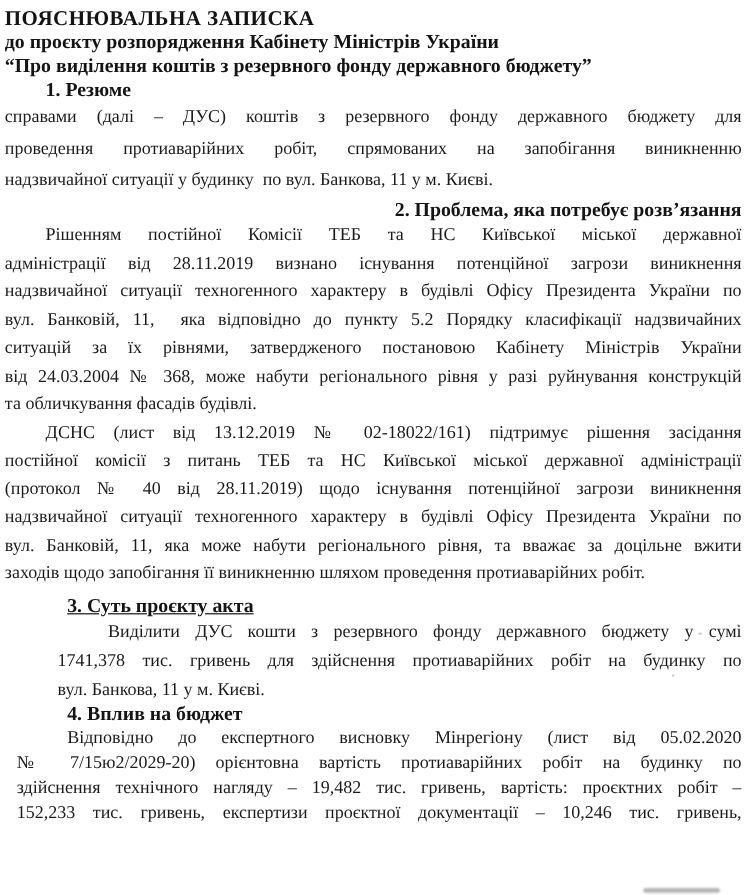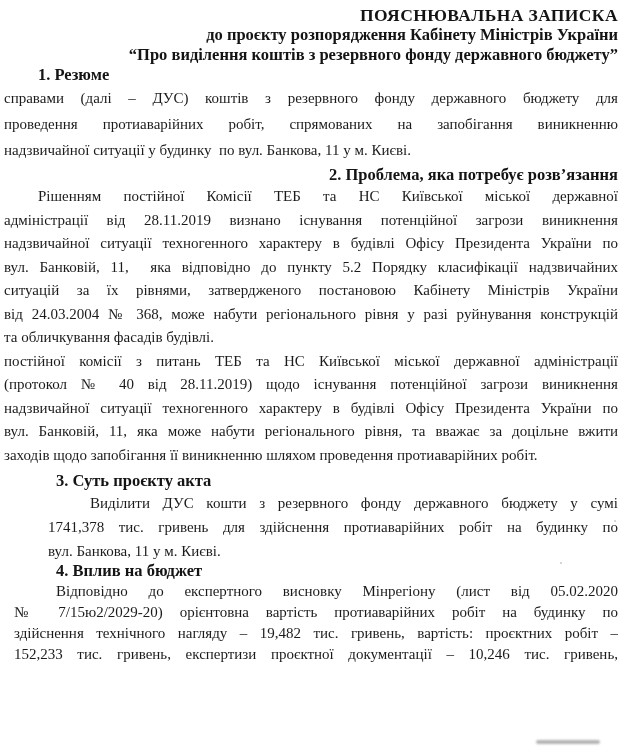--- a/index.html
+++ b/index.html
@@ -12,21 +12,21 @@
     height: 746px;
     overflow: hidden;
     position: relative;
     font-family: "Liberation Serif", "DejaVu Serif", serif;
     color: #1b1b1b;
   }
   .page {
     padding: 5px 10px 0 4px;
   }
   .title {
-    text-align: right;
+    text-align: left;
     font-weight: bold;
     font-size: 16.5px;
     line-height: 20px;
     color: #141414;
   }
   .title .t1 {
     font-size: 17.5px;
     letter-spacing: 0.4px;
   }
   .heading {
@@ -46,21 +46,21 @@
   .ln.first { text-indent: 34px; }
   .ln.last  { text-align-last: left; }
 
   .s1 .ln { line-height: 26px; }
   .s2 .ln { line-height: 23.5px; }
   .s3 .ln { line-height: 24px; margin-left: 34px; }
   .s4 .ln { line-height: 21px; }
 
   .h1m { margin-top: 0; }
   .h2m { margin-top: 2px; text-align: right; }
-  .h3m { margin-top: 4px; }
+  .h3m { margin-top: 4px; text-decoration: underline; }
   .h4m { margin-top: -2px; }
 
   
   .shift { margin-left: 10px; }
   .shift .heading { padding-left: 42px; }
   .shift .ln.first { text-indent: 42px; }
 
   
   .speck {
     position: absolute;
@@ -101,20 +101,21 @@
     <div class="para">
       <div class="ln first">Рішенням постійної Комісії ТЕБ та НС Київської міської державної</div>
       <div class="ln">адміністрації від 28.11.2019 визнано існування потенційної загрози виникнення</div>
       <div class="ln">надзвичайної ситуації техногенного характеру в будівлі Офісу Президента України по</div>
       <div class="ln">вул. Банковій, 11,&nbsp; яка відповідно до пункту 5.2 Порядку класифікації надзвичайних</div>
       <div class="ln">ситуацій за їх рівнями, затвердженого постановою Кабінету Міністрів України</div>
       <div class="ln">від 24.03.2004 № 368, може набути регіонального рівня у разі руйнування конструкцій</div>
       <div class="ln last">та обличкування фасадів будівлі.</div>
     </div>
     <div class="para">
+      <div class="ln first">ДСНС (лист від 13.12.2019 №&nbsp;02-18022/161) підтримує рішення засідання</div>
       <div class="ln">постійної комісії з питань ТЕБ та НС Київської міської державної адміністрації</div>
       <div class="ln">(протокол № 40 від 28.11.2019) щодо існування потенційної загрози виникнення</div>
       <div class="ln">надзвичайної ситуації техногенного характеру в будівлі Офісу Президента України по</div>
       <div class="ln">вул. Банковій, 11, яка може набути регіонального рівня, та вважає за доцільне вжити</div>
       <div class="ln last">заходів щодо запобігання її виникненню шляхом проведення протиаварійних робіт.</div>
     </div>
   </div>
 
   <div class="shift">
 

